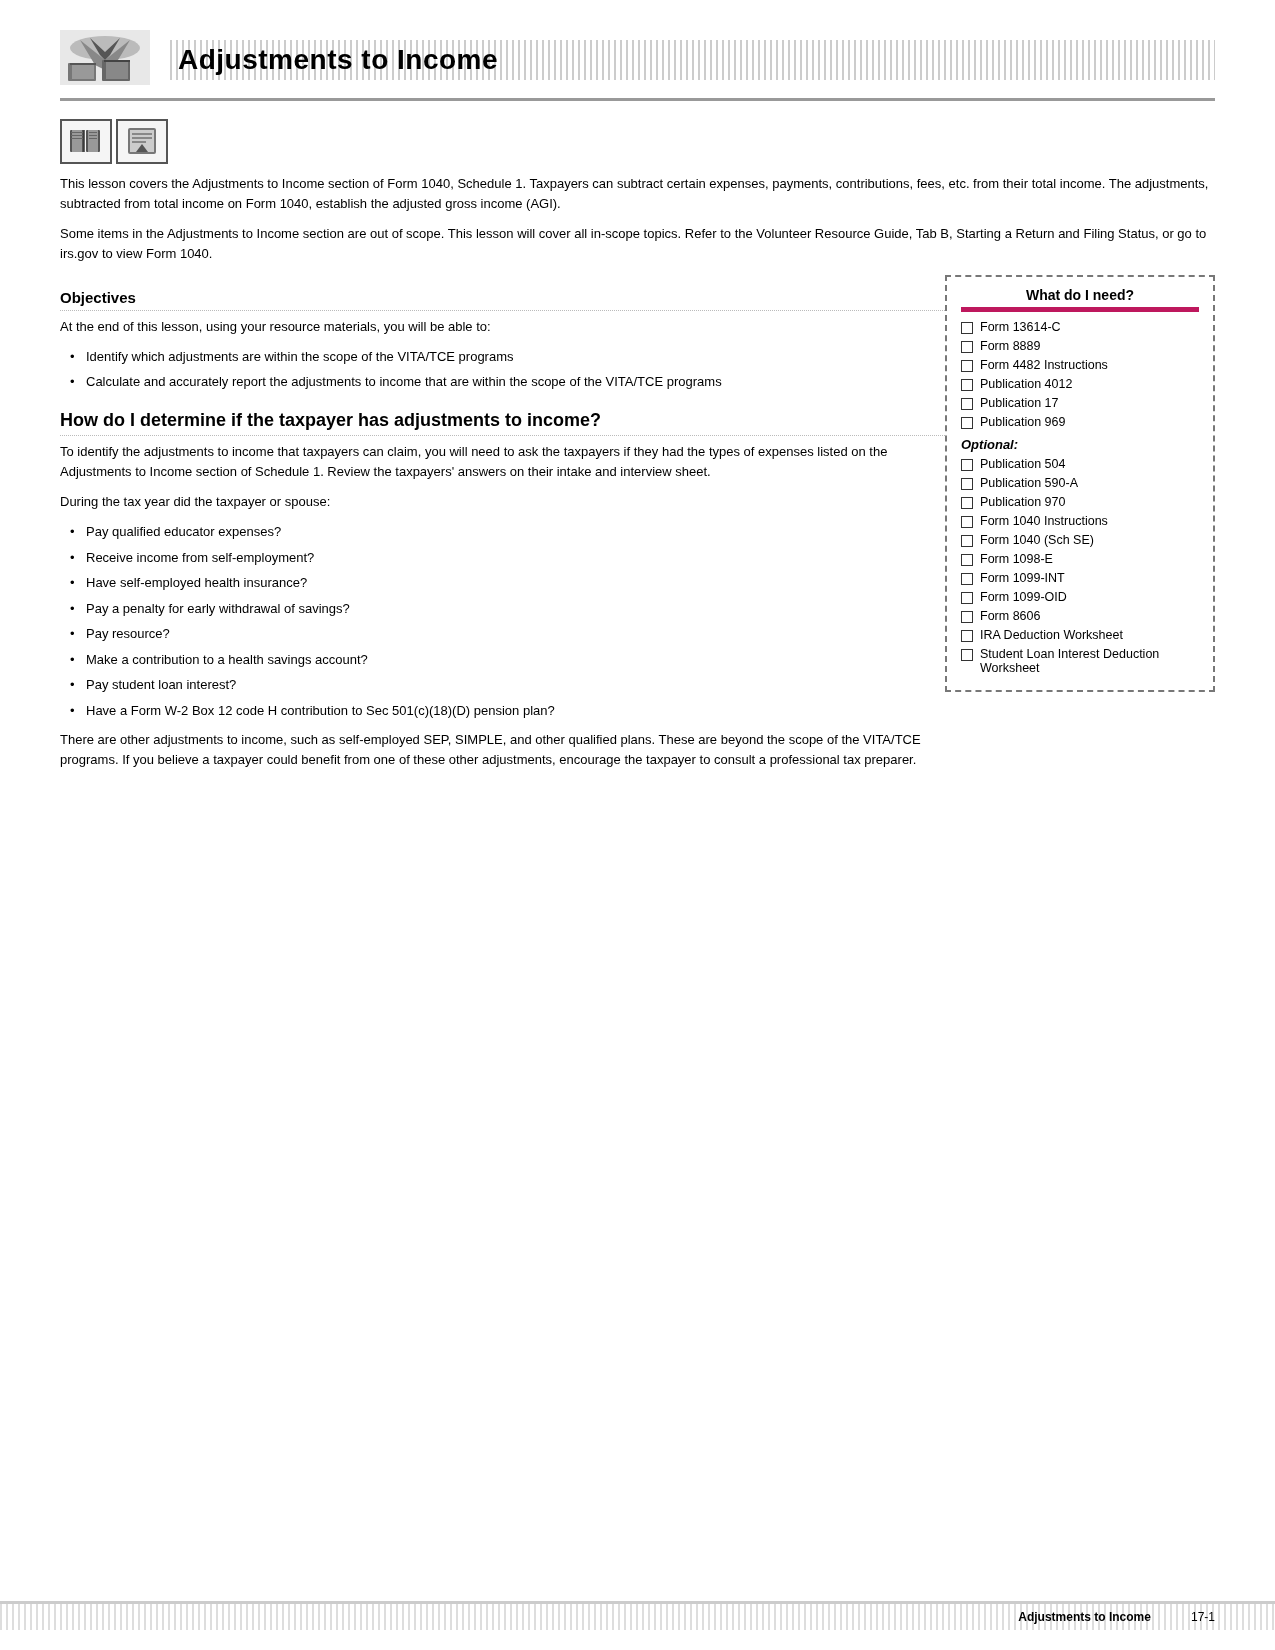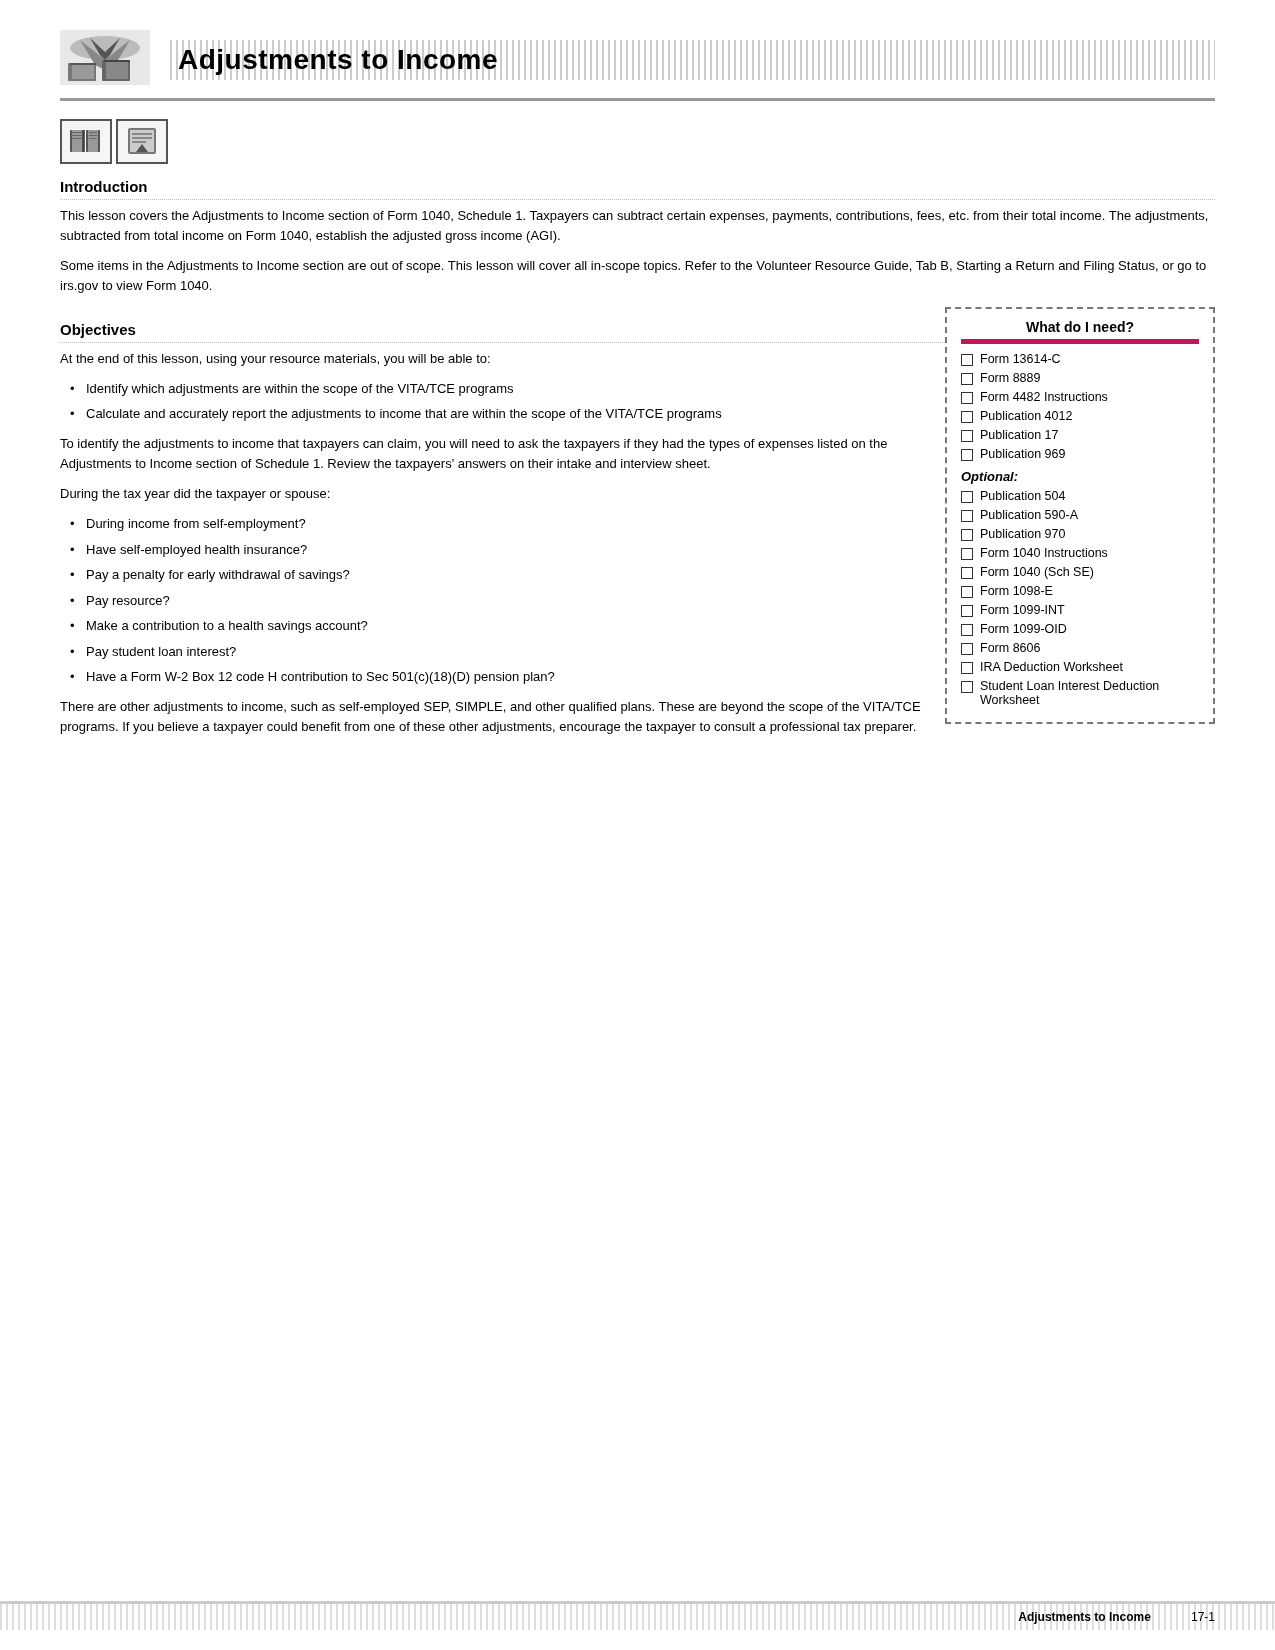--- a/index.html
+++ b/index.html
@@ -229,41 +229,42 @@
         <rect x="4" y="2" width="28" height="26" fill="#777" rx="2"></rect>
         <rect x="6" y="4" width="24" height="22" fill="#ccc"></rect>
         <rect x="8" y="7" width="20" height="2" fill="#888"></rect>
         <rect x="8" y="11" width="20" height="2" fill="#888"></rect>
         <rect x="8" y="15" width="14" height="2" fill="#888"></rect>
         <polygon points="18,18 24,26 12,26" fill="#555"></polygon>
       </svg>
     </div>
   </div>
 
-  <div class="section-heading">Introduction</div>
 
   <div class="intro-section">
     <p>This lesson covers the Adjustments to Income section of Form 1040, Schedule 1. Taxpayers can subtract certain expenses, payments, contributions, fees, etc. from their total income. The adjustments, subtracted from total income on Form 1040, establish the adjusted gross income (AGI).</p>
     <p>Some items in the Adjustments to Income section are out of scope. This lesson will cover all in-scope topics. Refer to the Volunteer Resource Guide, Tab B, Starting a Return and Filing Status, or go to irs.gov to view Form 1040.</p>
   </div>
 
   <div class="main-content">
     <div class="left-col">
 
       <div class="section-heading">Objectives</div>
       <p>At the end of this lesson, using your resource materials, you will be able to:</p>
       <ul class="bullet-list">
         <li>Identify which adjustments are within the scope of the VITA/TCE programs</li>
         <li>Calculate and accurately report the adjustments to income that are within the scope of the VITA/TCE programs</li>
       </ul>
 
+      <div class="big-section-heading">How do I determine if the taxpayer has adjustments to income?</div>
       <p>To identify the adjustments to income that taxpayers can claim, you will need to ask the taxpayers if they had the types of expenses listed on the Adjustments to Income section of Schedule 1. Review the taxpayers' answers on their intake and interview sheet.</p>
       <p>During the tax year did the taxpayer or spouse:</p>
       <ul class="bullet-list">
-        <li>During income from self-employment?</li>
+        <li>Pay qualified educator expenses?</li>
+        <li>Receive income from self-employment?</li>
         <li>Have self-employed health insurance?</li>
         <li>Pay a penalty for early withdrawal of savings?</li>
         <li>Pay resource?</li>
         <li>Make a contribution to a health savings account?</li>
         <li>Pay student loan interest?</li>
         <li>Have a Form W-2 Box 12 code H contribution to Sec 501(c)(18)(D) pension plan?</li>
       </ul>
 
       <p>There are other adjustments to income, such as self-employed SEP, SIMPLE, and other qualified plans. These are beyond the scope of the VITA/TCE programs. If you believe a taxpayer could benefit from one of these other adjustments, encourage the taxpayer to consult a professional tax preparer.</p>
 

